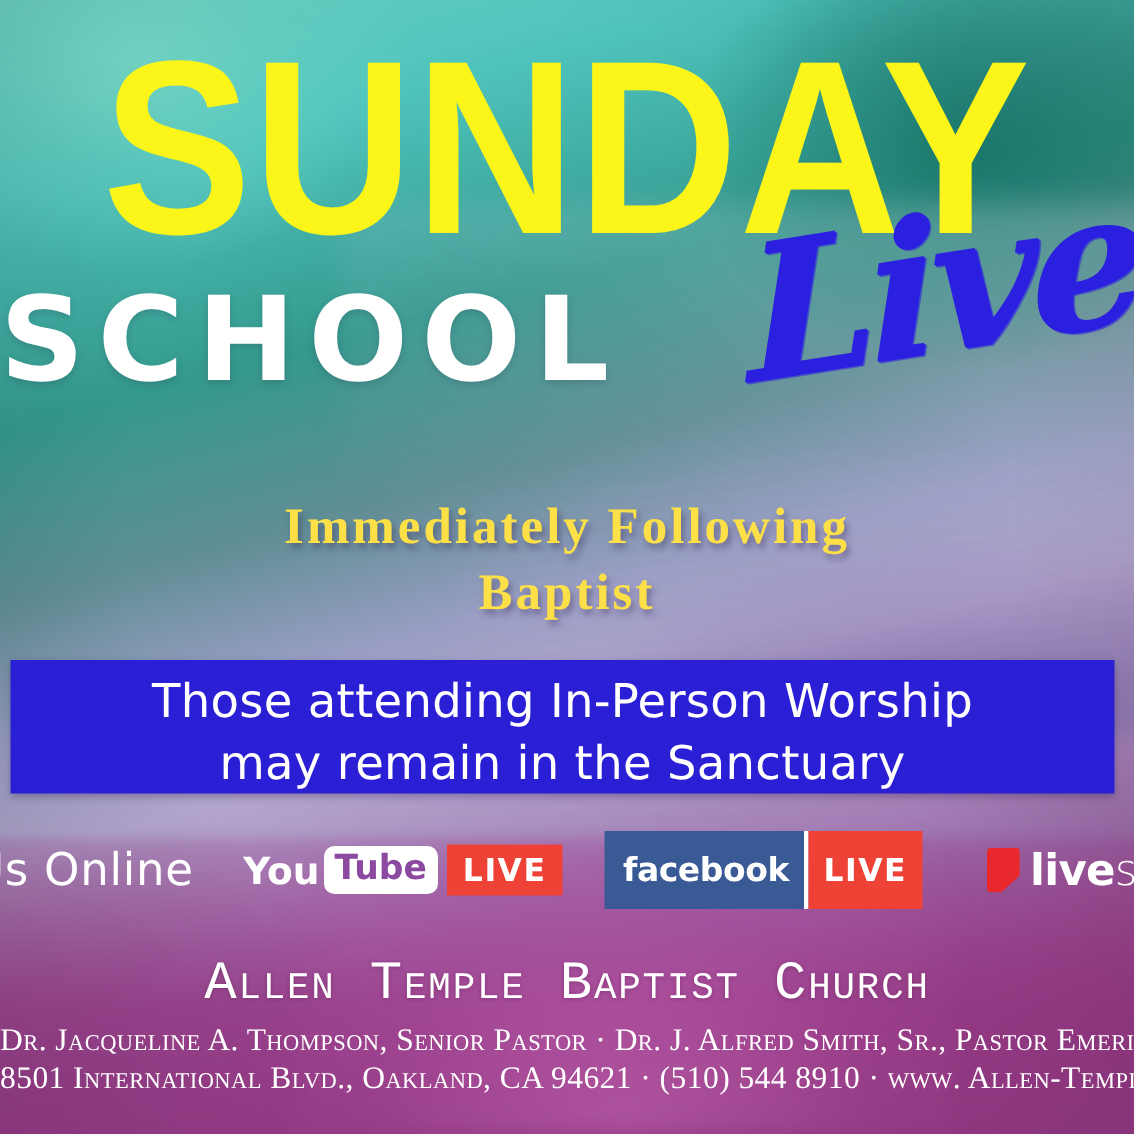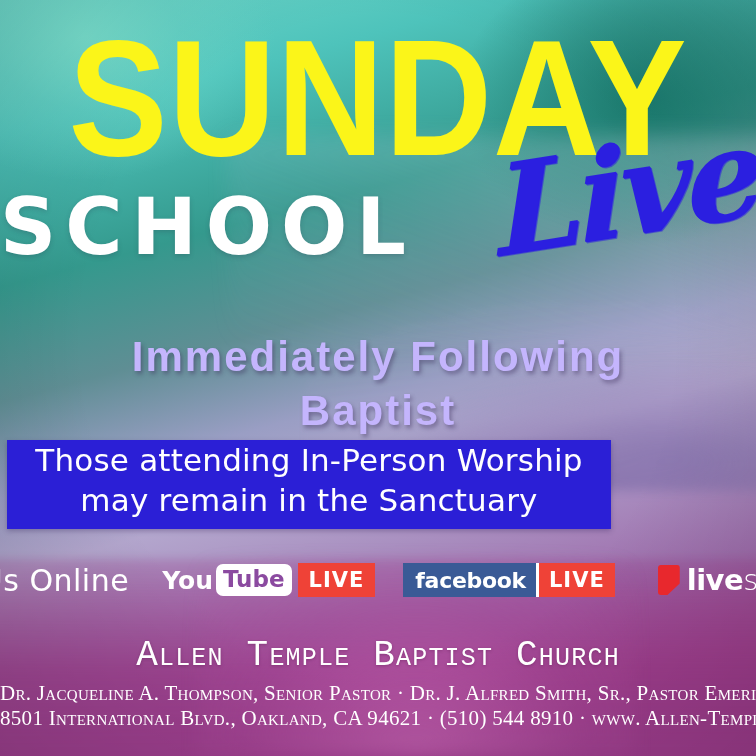--- a/index.html
+++ b/index.html
@@ -168,38 +168,38 @@
     letter-spacing: -5px;
     text-shadow: 1px 1px 0 #2B1FE0, 2px 2px 0 rgba(43,31,224,0.55);
   }
 
   .subtitle {
     position: absolute;
     top: 330px;
     left: 0;
     width: 100%;
     text-align: center;
-    font-family: Liberation Sans, sans-serif;
-    font-weight: 700;
-    font-size: 42px;
+    font-family: Liberation Serif, serif;
+    font-weight: 700;
+    font-size: 34px;
     line-height: 1.28;
     letter-spacing: 2.0px;
-    color: #c4b5fd;
+    color: #fde047;
     text-shadow: 2px 3px 4px rgba(60,45,90,0.45);
   }
 
   .blue-banner {
     position: absolute;
     left: 7px;
     top: 440px;
-    width: 604px;
+    width: 736px;
     height: 89px;
     background: #2B1FD6;
     display: flex;
-    align-items: flex-start;
+    align-items: flex-end;
     justify-content: center;
     box-shadow: 0 2px 5px rgba(40,20,80,0.30);
   }
   .blue-banner-text {
     text-align: center;
     font-family: "DejaVu Sans", sans-serif;
     font-weight: 400;
     font-size: 31px;
     line-height: 1.30;
     letter-spacing: 0.2px;
@@ -270,21 +270,21 @@
     letter-spacing: 1px;
     display: flex;
     align-items: center;
     padding: 0 11px;
   }
 
   
   .fb-logo {
     display: flex;
     align-items: stretch;
-    height: 34px;
+    height: 52px;
     margin-right: 43px;
   }
   .fb-mark {
     background: #3A5A96;
     color: #FFFFFF;
     font-family: "DejaVu Sans", sans-serif;
     font-weight: 700;
     font-size: 22px;
     letter-spacing: -0.3px;
     display: flex;

